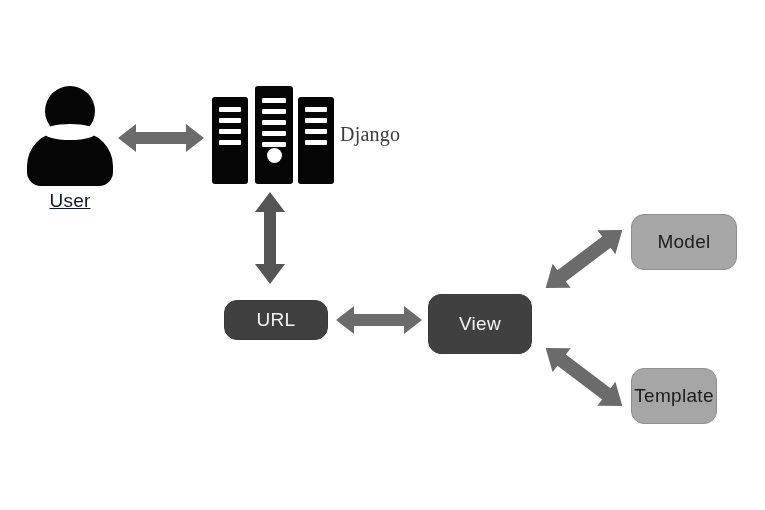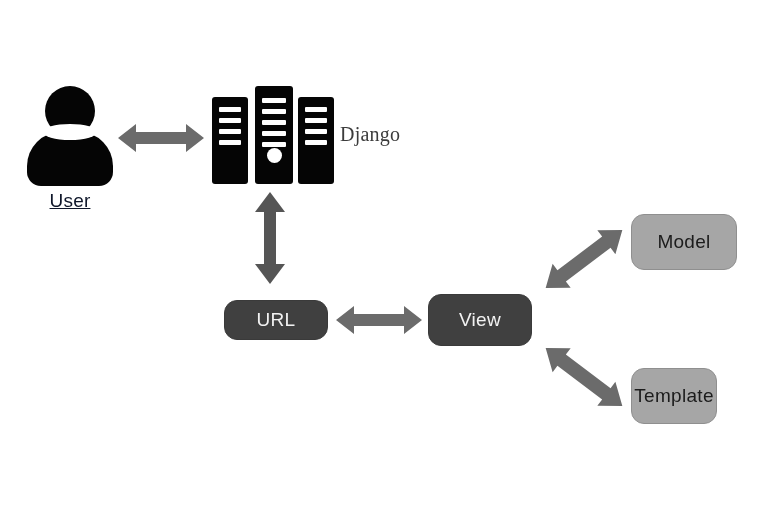--- a/index.html
+++ b/index.html
@@ -124,21 +124,21 @@
     background: #404040;
     color: #f2f2f2;
     border: 1px solid #3a3a3a;
   }
   .box.light {
     background: #a6a6a6;
     color: #1c1c1c;
     border: 1px solid #8f8f8f;
   }
   #box-url      { left: 224px; top: 300px; width: 104px; height: 40px; }
-  #box-view     { left: 428px; top: 294px; width: 104px; height: 52px; }
+  #box-view     { left: 428px; top: 294px; width: 104px; height: 60px; }
   #box-model    { left: 631px; top: 214px; width: 106px; height: 56px; }
   #box-template { left: 631px; top: 368px; width: 86px; height: 56px; }
 
   
   .arrow-svg {
     position: absolute;
     overflow: visible;
   }
   #arrow-user-django { left: 118px; top: 118px; }
   #arrow-django-url  { left: 252px; top: 192px; }

